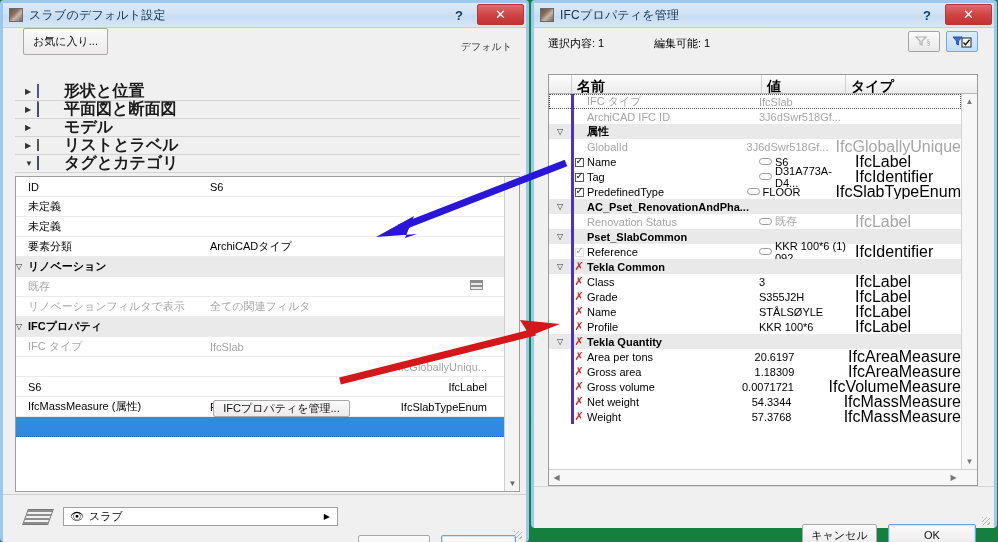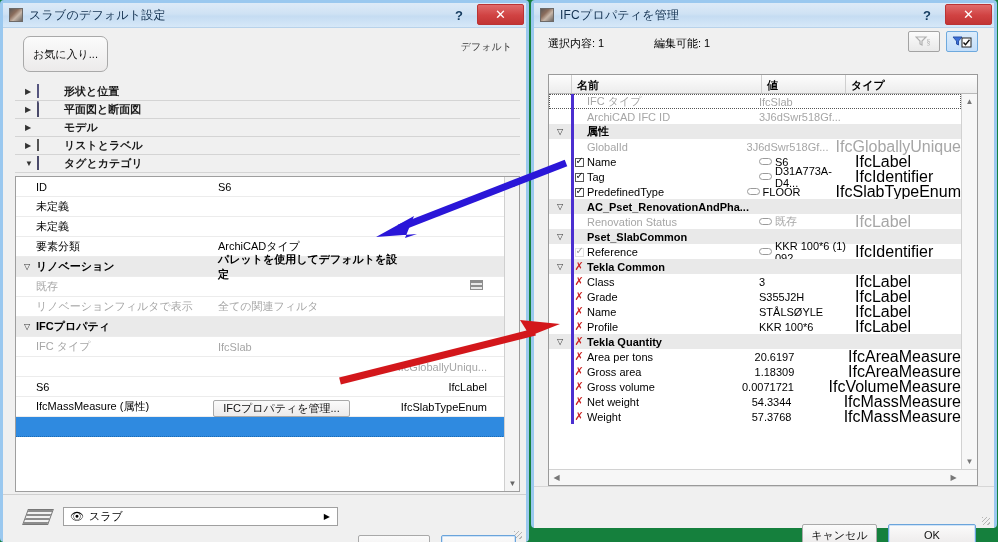--- a/index.html
+++ b/index.html
@@ -71,39 +71,39 @@
   .fav-row { position: relative; height: 34px; }
   .btn {
     background: linear-gradient(to bottom,#fbfbfb,#eceaea);
     border: 1px solid #a9a9a9;
     border-radius: 2px;
     font-size: 11px;
     color: #111;
     display: flex; align-items: center; justify-content: center;
     cursor: default;
   }
-  .fav-btn { position: absolute; left: 20px; top: 8px; width: 85px; height: 36px; border-radius: 7px; }
+  .fav-btn { position: absolute; left: 20px; top: 0; width: 85px; height: 27px; }
   .default-label { position: absolute; right: 14px; top: 12px; font-size: 10px; color: #3a3a3a; font-family: Liberation Mono, monospace; }
 
   .sect-list { position: absolute; left: 12px; top: 55px; width: 505px; }
   .sect-row {
     height: 18px; display: flex; align-items: center;
     border-bottom: 1px solid #d4d4d4;
     padding-left: 10px;
   }
   .tri {
     width: 10px; flex: none;
     font-size: 8px; color: #333; line-height: 1;
   }
   .sect-ico {
     width: 22px; height: 14px; flex: none;
     margin: 0 5px 0 2px;
     position: relative;
   }
-  .sect-label { font-size: 11px; font-weight: bold; color: #1b1b1b; }
+  .sect-label { font-size: 16px; font-weight: bold; color: #1b1b1b; }
 
   
   .ico-shape { background: linear-gradient(135deg,#6f6fa8,#b9b9d6); border:1px solid #55557f; width:13px; height:10px; margin-top:2px; }
   .ico-plan  { border-left:2px solid #4a4a6a; border-bottom:2px solid #4a4a6a; border-top:2px solid #9a9ab5; width:13px; height:10px; margin-top:2px; }
   .ico-model { width:15px;height:8px;margin-top:3px;border-top:2px solid #5a5a7a;border-radius:60% 60% 0 0 / 100% 100% 0 0; }
   .ico-list  { width:13px;height:10px;margin-top:2px;background:repeating-linear-gradient(to bottom,#666 0 1px,transparent 1px 3px);border-left:2px solid #555; }
   .ico-tag   { width:12px;height:12px;margin-top:1px;border:1.5px solid #4a4a6a;background:#e9e9f2; }
 
   .prop-pane {
     position: absolute; left: 12px; top: 148px; width: 505px; height: 316px;
@@ -111,21 +111,20 @@
     overflow: hidden;
   }
   .prop-scroll { position: absolute; right: 0; top: 0; width: 15px; height: 100%; background: #f4f4f4; border-left: 1px solid #cfcfcf; }
   .sb-arrow { width: 15px; height: 15px; display:flex;align-items:center;justify-content:center;font-size:8px;color:#666;background:#f4f4f4; }
   .sb-arrow.bot { position:absolute; bottom:0; left:0; }
 
   .prow {
     display: flex; align-items: center;
     height: 20px;
     border-bottom: 1px solid #ececec;
-    padding-left: 8px;
     width: 489px;
   }
   .prow.group { background: #eaeaea; font-weight: bold; }
   .prow.sel { background: #2f8ae0; border-bottom: 1px dotted #1d6cb5; }
   .p-tri { width: 12px; flex:none; font-size:8px; color:#333; }
   .p-name { width: 182px; font-size: 11px; }
   .p-val  { width: 190px; font-size: 11px; }
   .p-type { flex:1; font-size: 11px; text-align: right; padding-right: 18px; }
   .dim { color: #a6a6a6; }
 
@@ -167,21 +166,21 @@
     display: flex; align-items: center; justify-content: center;
   }
   .tool-btn.on { background: linear-gradient(to bottom,#dcecfb,#c3defa); border-color:#6ea9dd; }
   .tool-btn.off { color: #b0b0b0; }
 
   .tbl {
     position: absolute; left: 14px; top: 46px; width: 430px; height: 412px;
     background: #fff; border: 1px solid #9a9a9a; overflow: hidden;
   }
   .thead { height: 19px; background: linear-gradient(to bottom,#fdfdfd,#ececec); border-bottom: 1px solid #b9b9b9; position: relative; }
-  .th { position: absolute; top: 3px; font-size: 11px; font-weight: bold; }
+  .th { position: absolute; top: 3px; font-size: 14px; font-weight: bold; }
   .th.c1 { left: 28px; } .th.c2 { left: 218px; } .th.c3 { left: 302px; }
   .th-div { position:absolute; top:0; width:1px; height:100%; background:#cfcfcf; }
 
   .rows { position: absolute; left: 0; top: 19px; right: 16px; bottom: 16px; overflow: hidden; }
   .rrow { position: relative; height: 15px; display: flex; align-items: center; font-size: 11px; }
   .rrow.grp { background: #e9e9e9; font-weight: bold; }
   .rrow.focus { outline: 1px dotted #555; outline-offset: -1px; }
   .bar { position: absolute; left: 22px; top: 0; width: 3px; height: 100%; background: #4b2fd0; }
   .r-tri { width: 22px; flex: none; text-align: center; font-size: 8px; color: #333; }
   .r-mark { width: 16px; flex: none; text-align: center; font-size: 10px; }
@@ -277,21 +276,20 @@
             </div>
             <div class="prow">
               <span class="p-tri"></span>
               <span class="p-name">要素分類</span>
               <span class="p-val">ArchiCADタイプ</span>
               <span class="p-type"></span>
             </div>
             <div class="prow group">
               <span class="p-tri">▽</span>
               <span class="p-name">リノベーション</span>
-              <span class="p-val">パレットを使用してデフォルトを設定</span>
               <span class="p-type"></span>
             </div>
             <div class="prow">
               <span class="p-tri"></span>
               <span class="p-val dim">既存</span>
               <span class="p-type dim"></span>
             </div>
             <span style="position: absolute; right: 36px; margin-top: -17px; width: 13px; height: 10px; background: repeating-linear-gradient(rgb(141, 141, 141) 0px, rgb(141, 141, 141) 2px, rgb(232, 232, 232) 2px, rgb(232, 232, 232) 4px); border: 1px solid rgb(141, 141, 141);"></span>
             <div class="prow">
               <span class="p-tri"></span>

